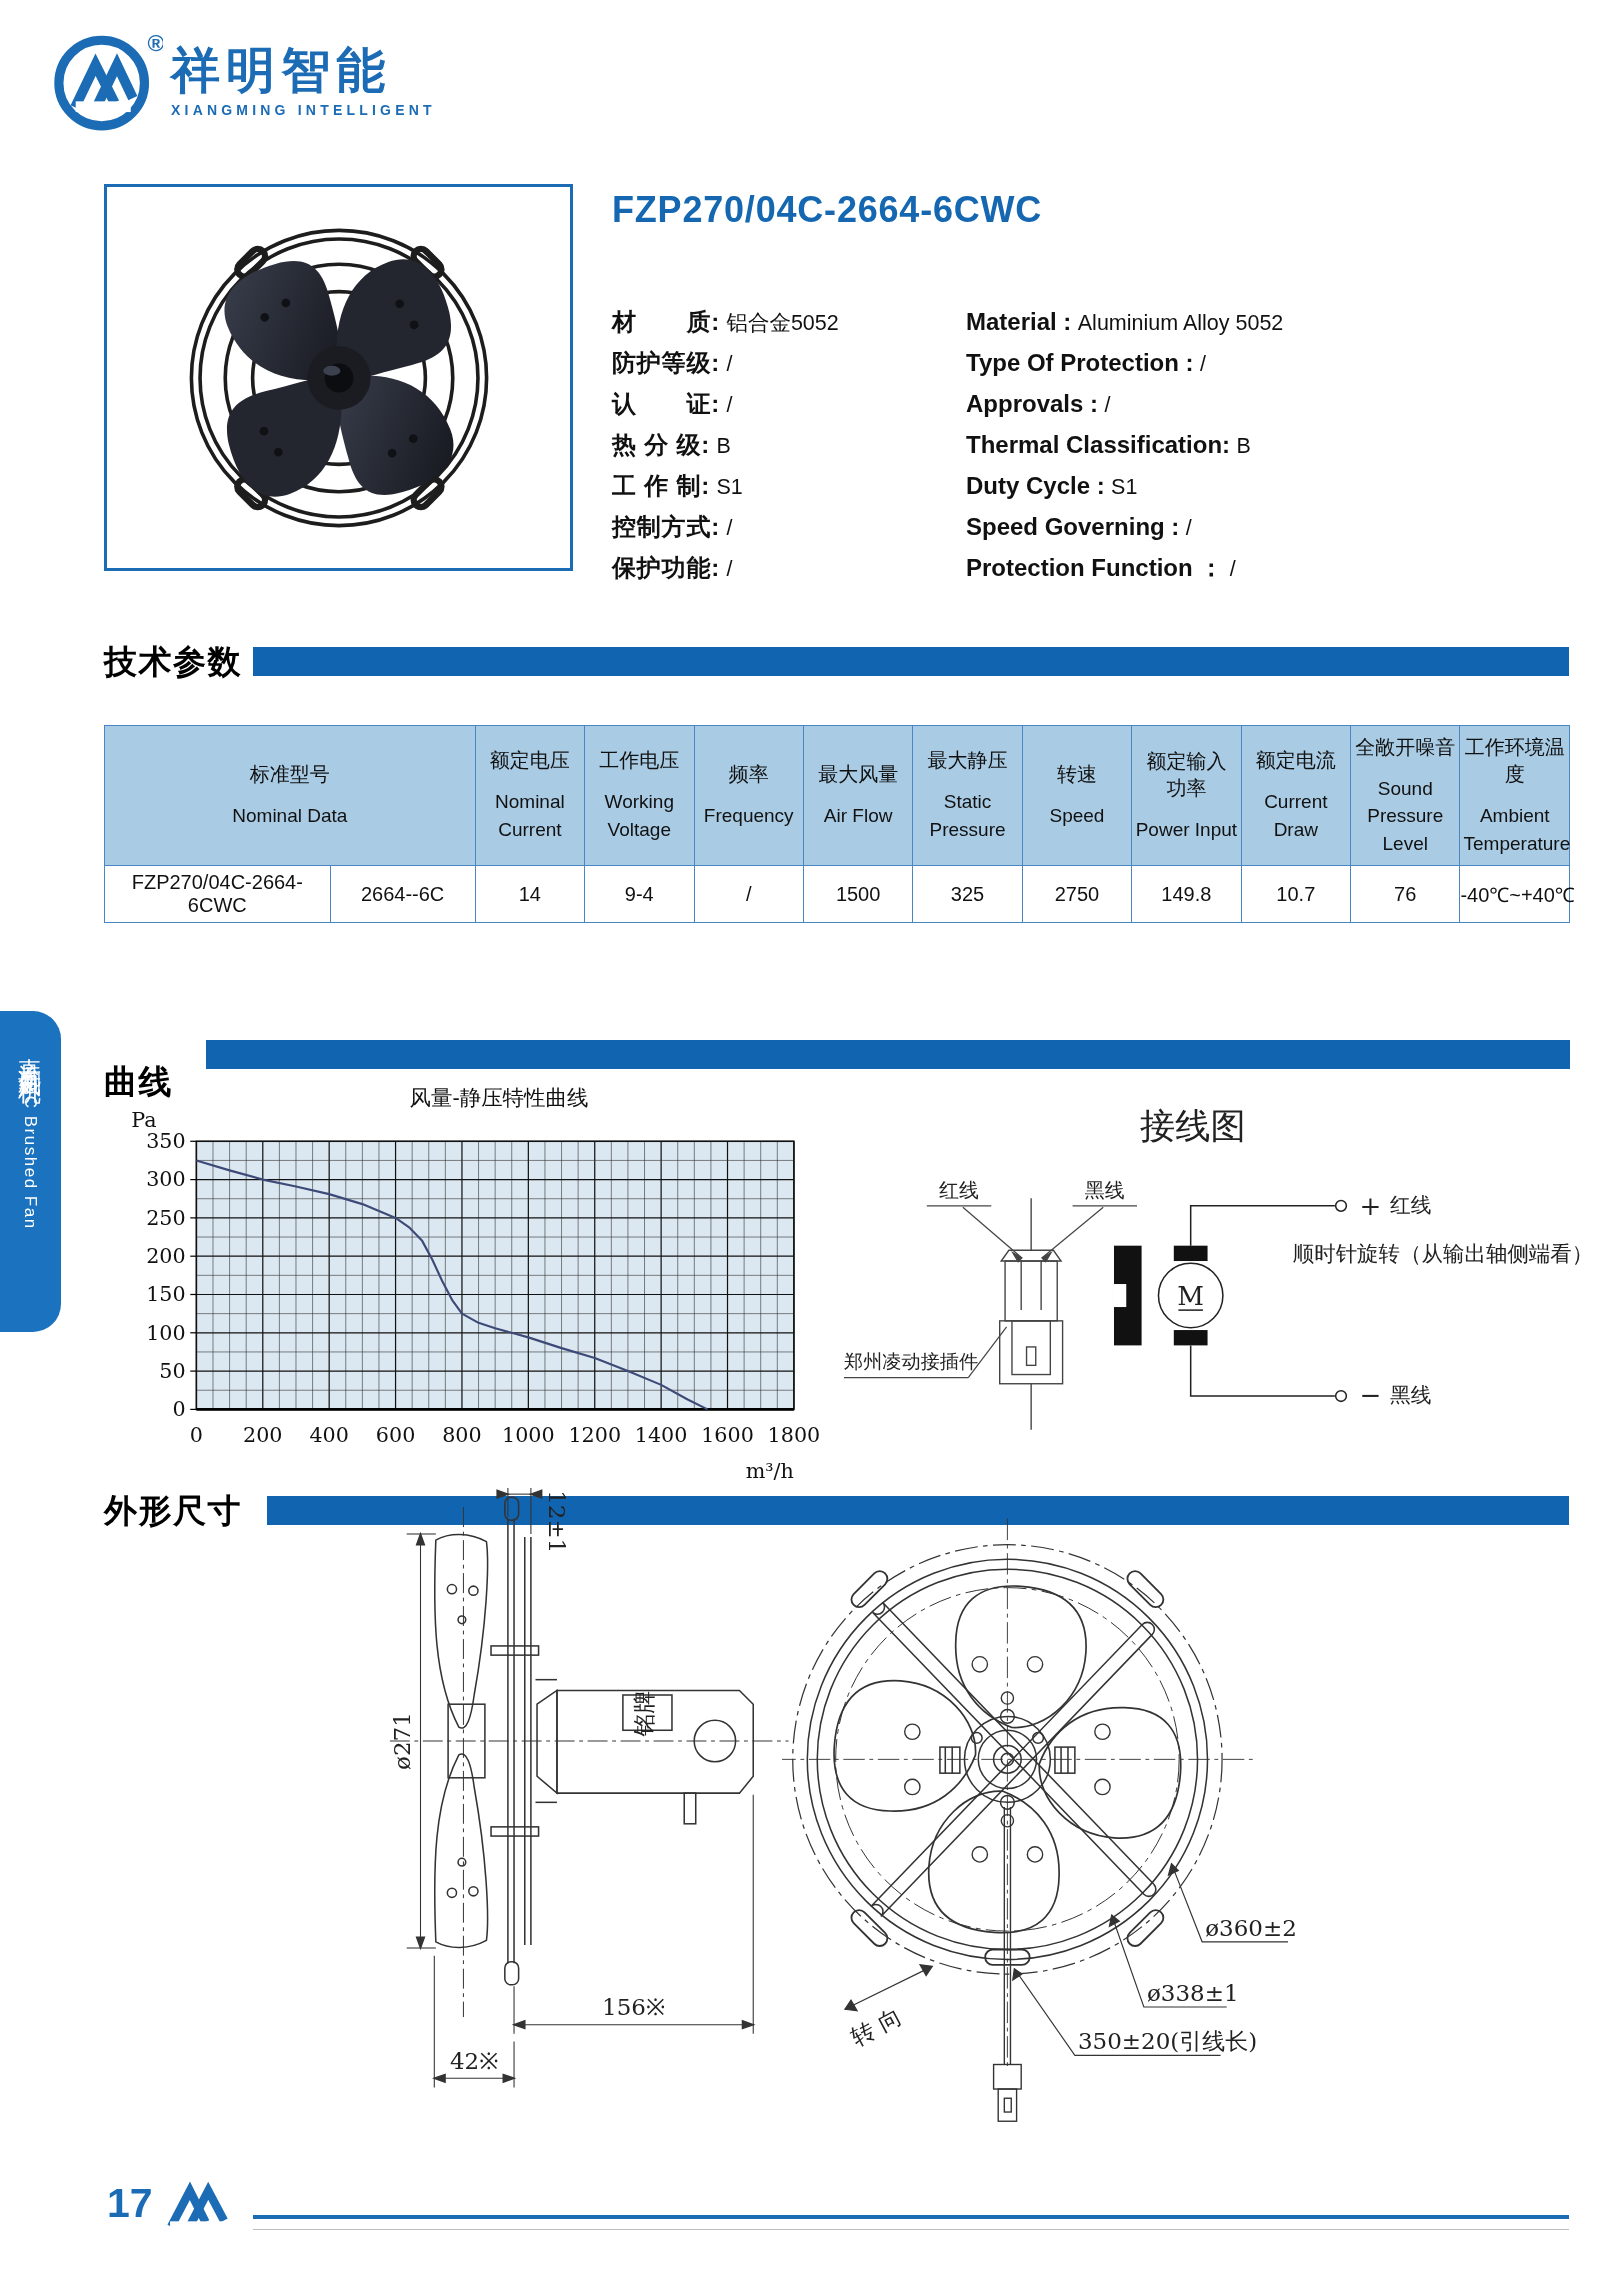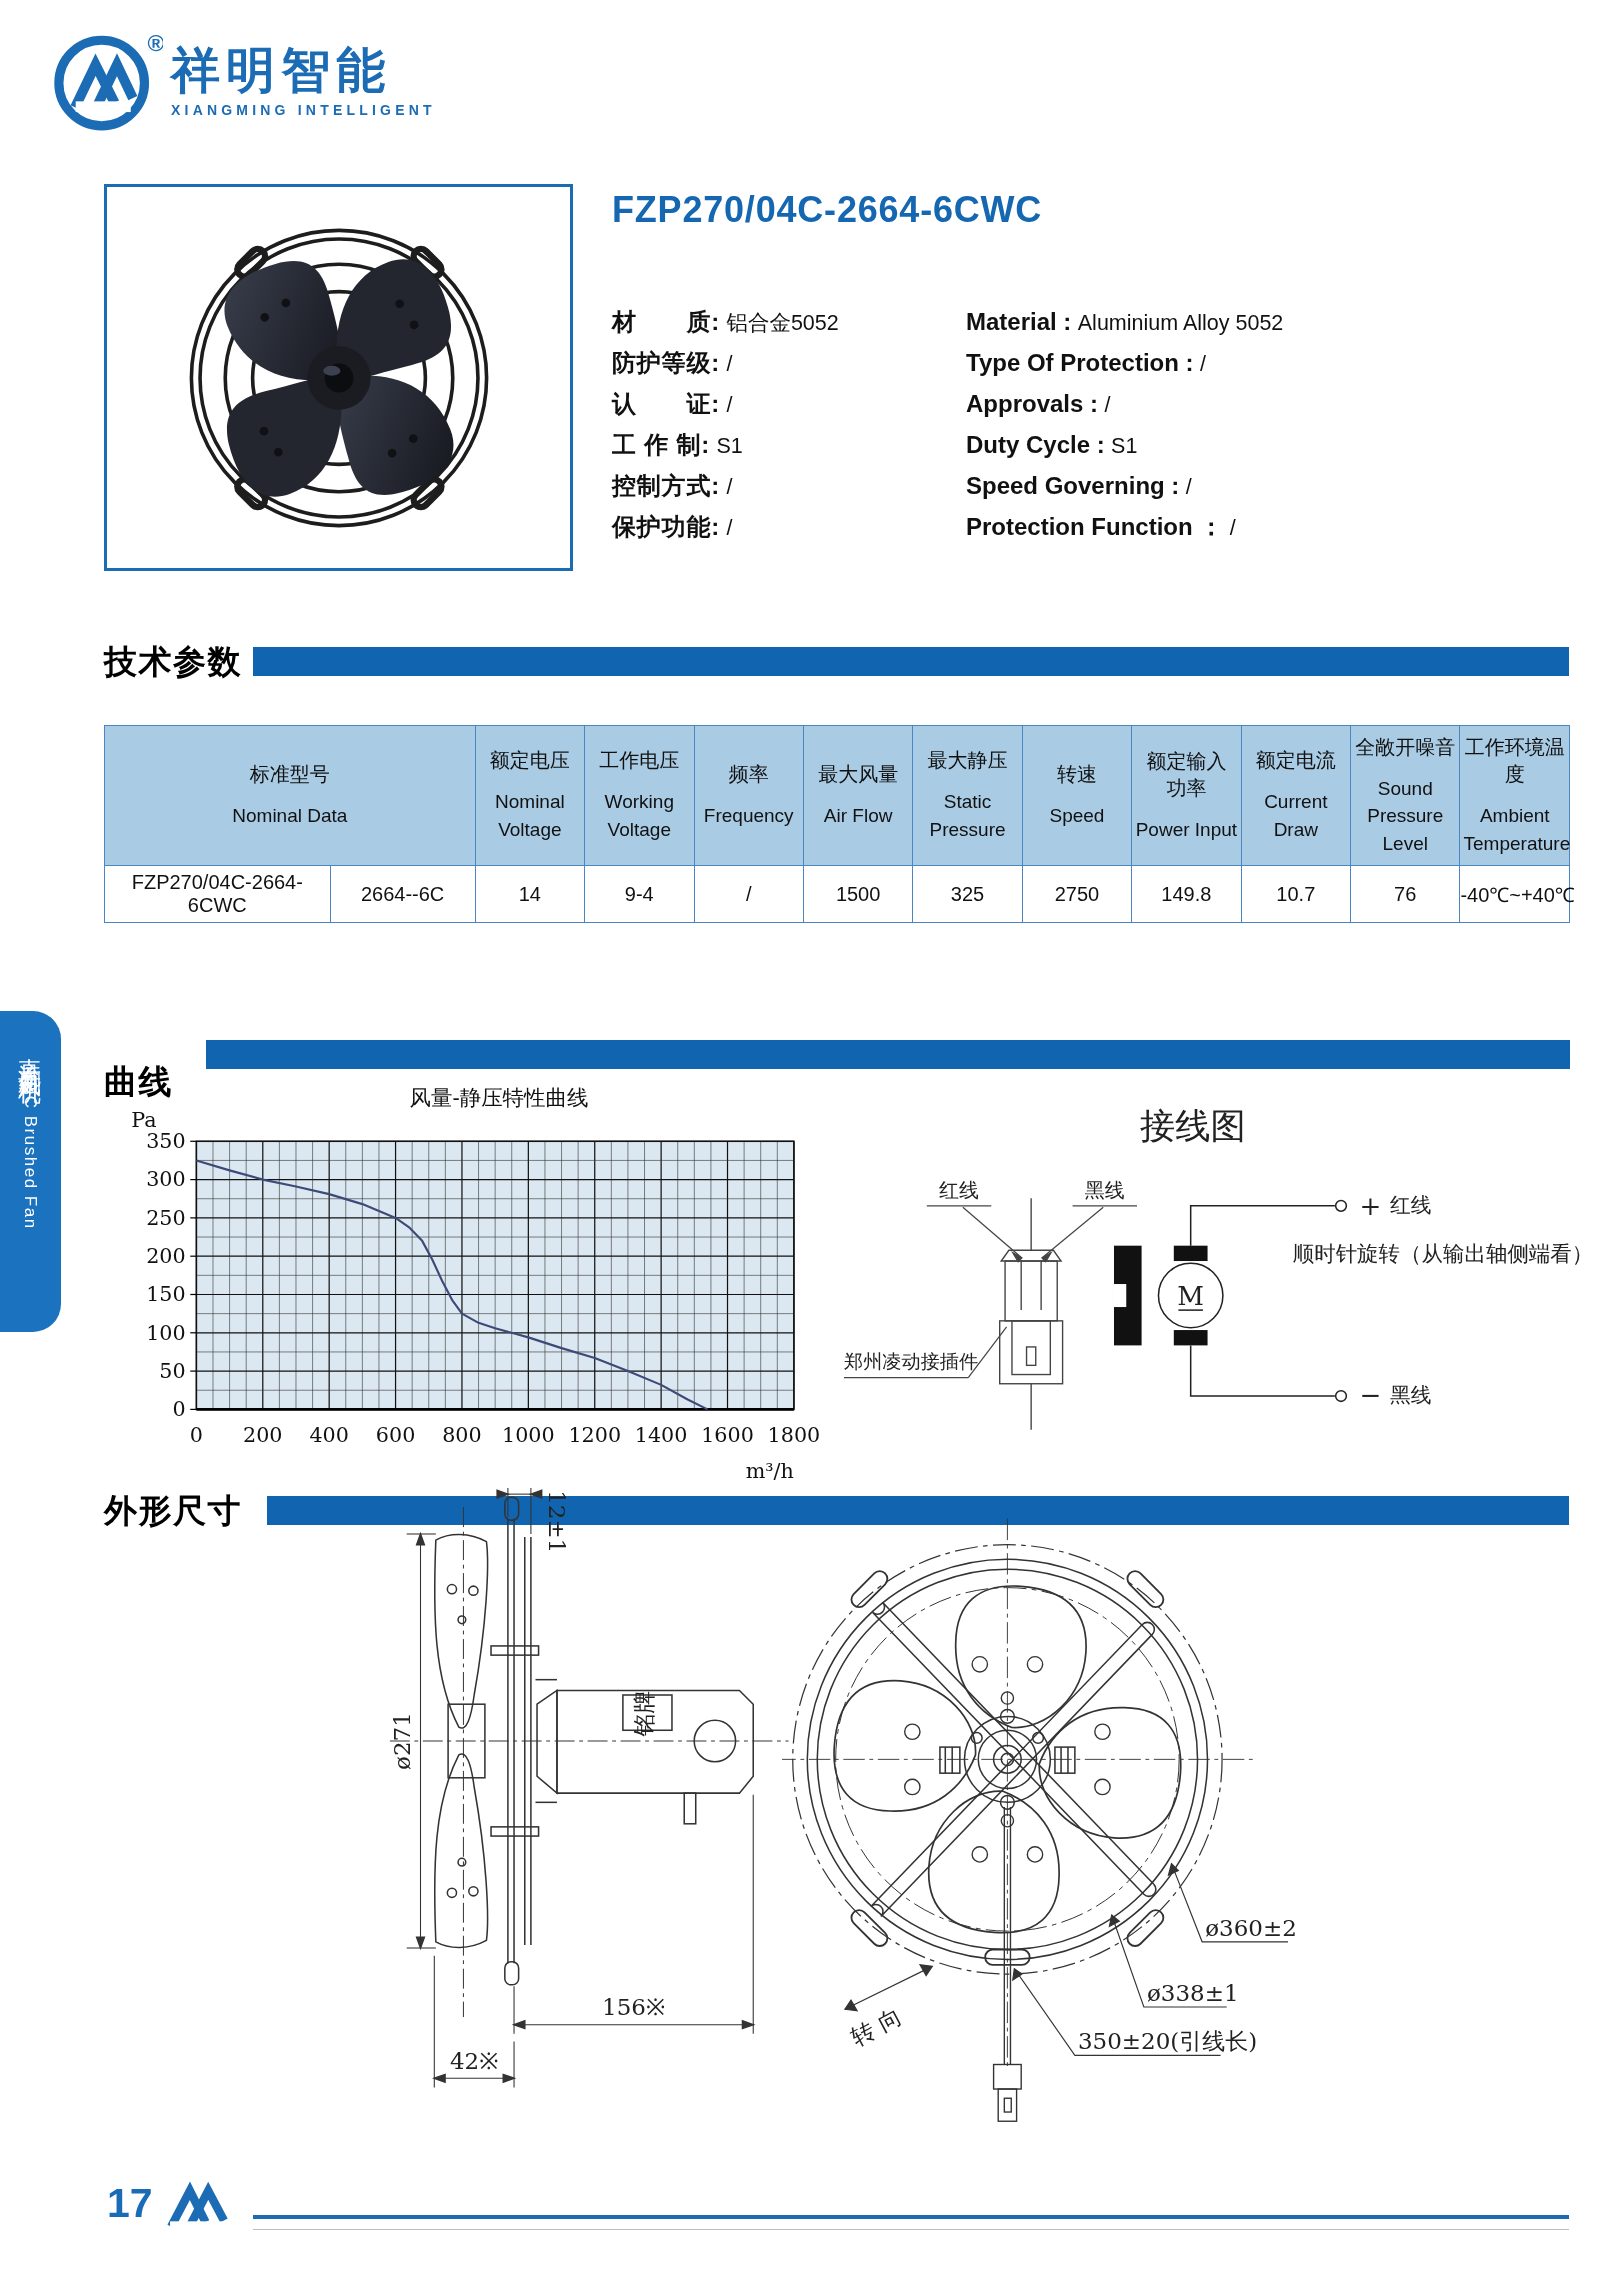--- a/index.html
+++ b/index.html
@@ -135,20 +135,24 @@
     </div>
     <div class="spec-row">
       <div class="spec-cn"><b>防护等级:</b> <span class="spec-val">/</span></div>
       <div class="spec-en"><b>Type Of Protection :</b> <span class="spec-val">/</span></div>
     </div>
     <div class="spec-row">
       <div class="spec-cn"><b>认　　证:</b> <span class="spec-val">/</span></div>
       <div class="spec-en"><b>Approvals :</b> <span class="spec-val">/</span></div>
     </div>
     <div class="spec-row">
+      <div class="spec-cn"><b>热 分 级:</b> <span class="spec-val">B</span></div>
+      <div class="spec-en"><b>Thermal Classification:</b> <span class="spec-val">B</span></div>
+    </div>
+    <div class="spec-row">
       <div class="spec-cn"><b>工 作 制:</b> <span class="spec-val">S1</span></div>
       <div class="spec-en"><b>Duty Cycle :</b> <span class="spec-val">S1</span></div>
     </div>
     <div class="spec-row">
       <div class="spec-cn"><b>控制方式:</b> <span class="spec-val">/</span></div>
       <div class="spec-en"><b>Speed Governing :</b> <span class="spec-val">/</span></div>
     </div>
     <div class="spec-row">
       <div class="spec-cn"><b>保护功能:</b> <span class="spec-val">/</span></div>
       <div class="spec-en"><b>Protection Function ：</b> <span class="spec-val">/</span></div>
@@ -174,21 +178,21 @@
         <col style="width:7.47%">
     </colgroup>
     <thead>
       <tr>
         <th colspan="2">
             <span class="th-cn">标准型号</span>
             <span class="th-en">Nominal Data</span>
           </th>
         <th>
             <span class="th-cn">额定电压</span>
-            <span class="th-en">Nominal Voltage</span>
+            <span class="th-en">Nominal Current</span>
           </th>
         <th>
             <span class="th-cn">工作电压</span>
             <span class="th-en">Working Voltage</span>
           </th>
         <th>
             <span class="th-cn">频率</span>
             <span class="th-en">Frequency</span>
           </th>
         <th>

